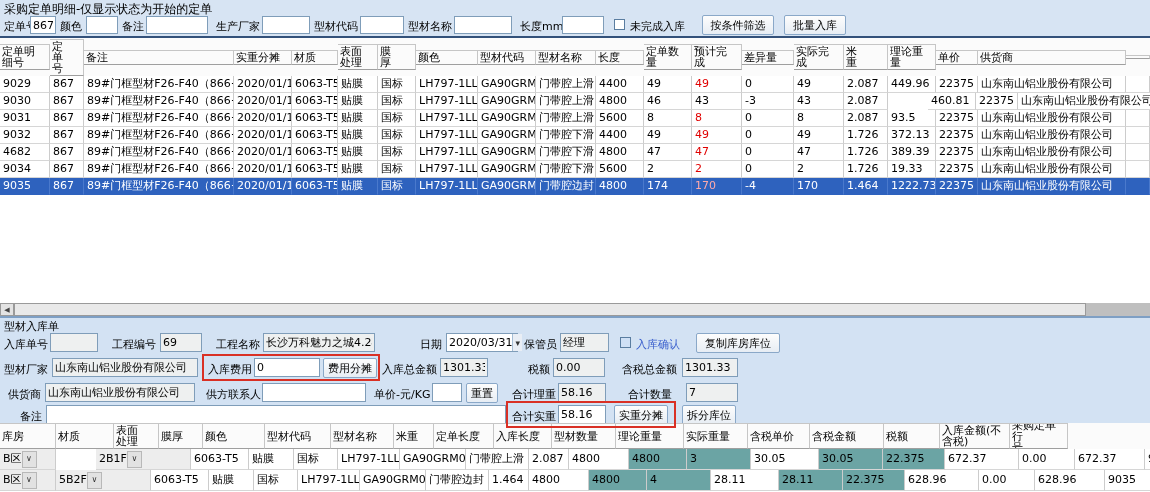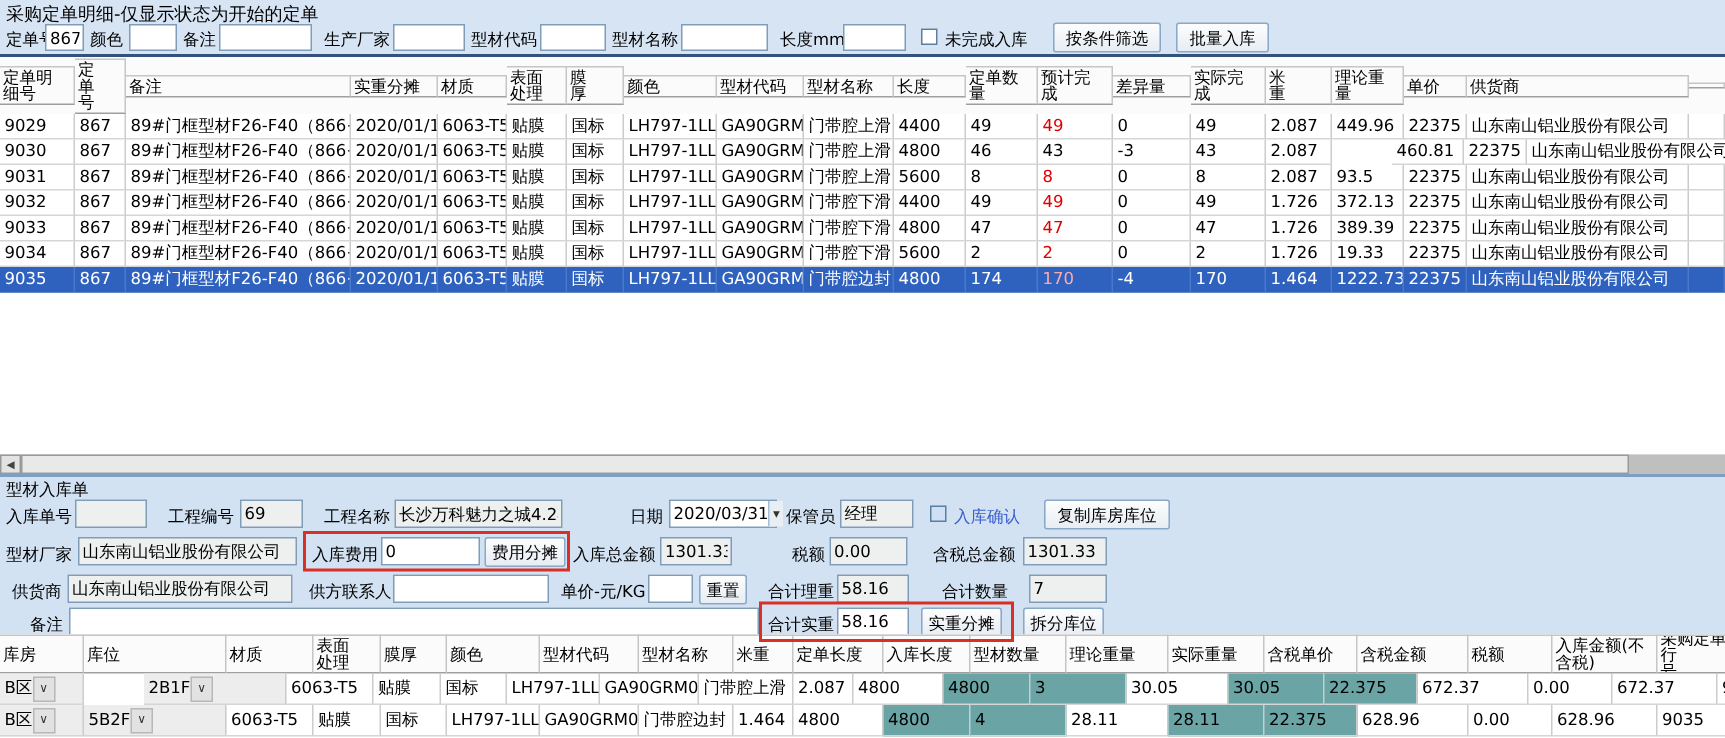--- a/index.html
+++ b/index.html
@@ -204,21 +204,21 @@
         <div class="td redval" style="width: 50px;">49</div>
         <div class="td" style="width: 52px;">0</div>
         <div class="td" style="width: 50px;">49</div>
         <div class="td" style="width: 44px;">1.726</div>
         <div class="td" style="width: 48px;">372.13</div>
         <div class="td" style="width: 42px;">22375</div>
         <div class="td" style="width: 148px;">山东南山铝业股份有限公司</div>
         <div class="td" style="width: 24px;"></div>
       </div>
       <div class="tr">
-        <div class="td" style="width: 50px;">9033</div>
+        <div class="td" style="width: 50px;">4682</div>
         <div class="td" style="width: 34px;">867</div>
         <div class="td" style="width: 150px;">89#门框型材F26-F40（866+867）</div>
         <div class="td" style="width: 58px;">2020/01/13</div>
         <div class="td" style="width: 46px;">6063-T5</div>
         <div class="td" style="width: 40px;">贴膜</div>
         <div class="td" style="width: 38px;">国标</div>
         <div class="td" style="width: 62px;">LH797-1LL0</div>
         <div class="td" style="width: 58px;">GA90GRM04</div>
         <div class="td" style="width: 60px;">门带腔下滑</div>
         <div class="td" style="width: 48px;">4800</div>
@@ -341,21 +341,20 @@
       <span class="flabel" style="left:512px">合计实重</span>
       <input class="finput editable" style="left: 558px; width: 48px;" readonly="" value="58.16">
       <button class="fbtn" style="left:614px;width:54px">实重分摊</button>
       <button class="fbtn" style="left:682px;width:54px">拆分库位</button>
     </div>
 
     <div class="botwrap">
       <div id="bot-grid">
           <div class="grid-head">
             <div class="th" style="width: 56px;">库房</div>
-            <div class="th" style="width: 95px;">库位</div>
             <div class="th" style="width: 58px;">材质</div>
             <div class="th" style="width: 45px;">表面
 处理</div>
             <div class="th" style="width: 44px;">膜厚</div>
             <div class="th" style="width: 62px;">颜色</div>
             <div class="th" style="width: 66px;">型材代码</div>
             <div class="th" style="width: 63px;">型材名称</div>
             <div class="th" style="width: 40px;">米重</div>
             <div class="th" style="width: 60px;">定单长度</div>
             <div class="th" style="width: 58px;">入库长度</div>

